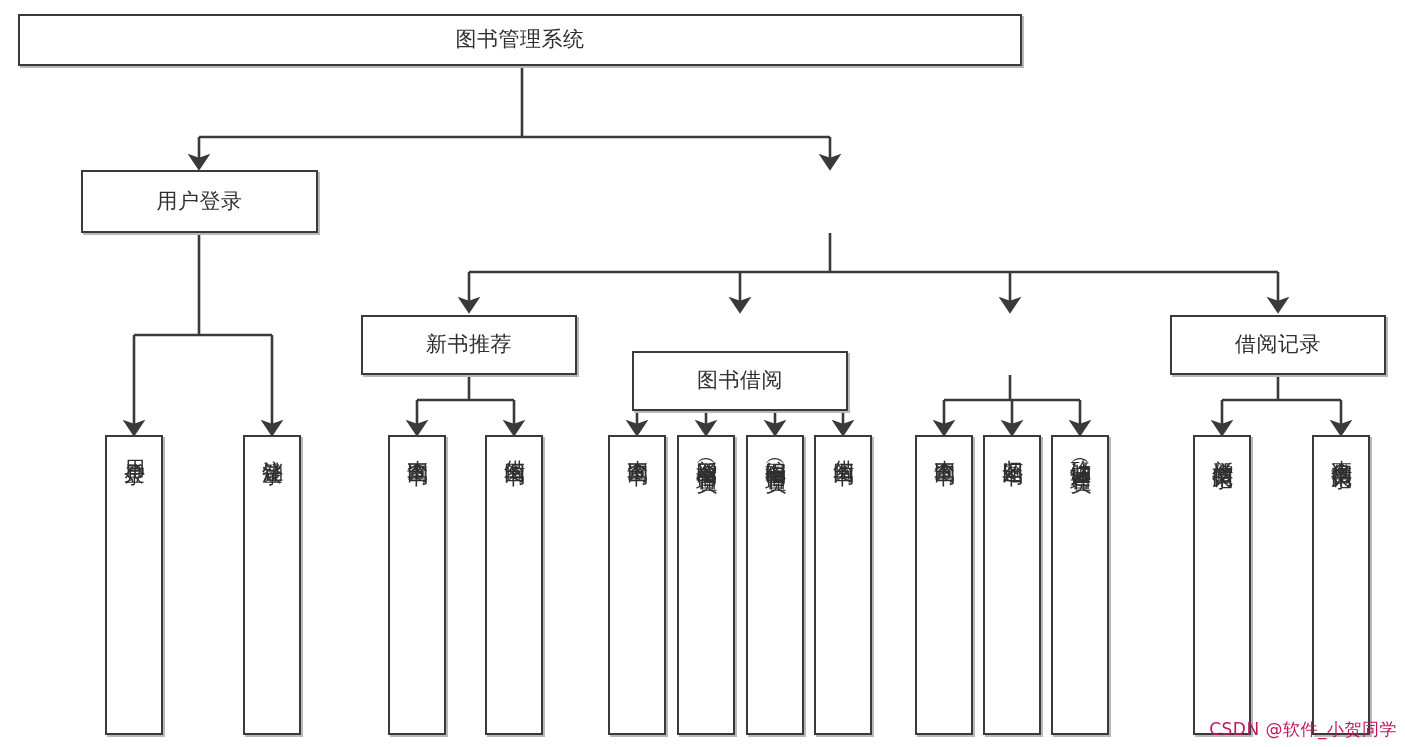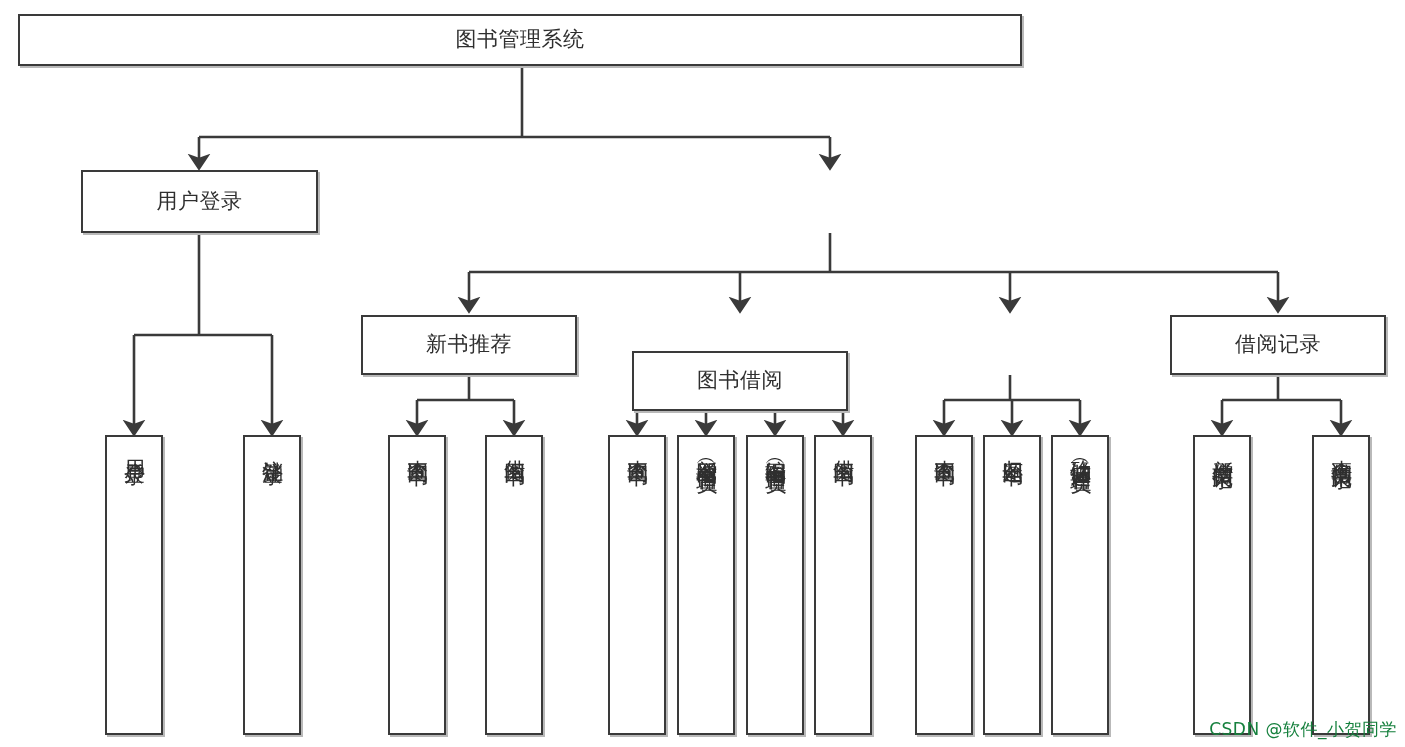--- a/index.html
+++ b/index.html
@@ -62,21 +62,21 @@
     font-size: 21px;
     line-height: 1.30;
     letter-spacing: 2px;
     white-space: normal;
   }
   #watermark {
     position: absolute;
     right: 8px;
     bottom: 6px;
     font-size: 17px;
-    color: #15803d;
+    color: #be185d;
     letter-spacing: 0.5px;
     z-index: 5;
     white-space: nowrap;
   }
 </style>
 </head>
 <body>
 
 <div id="stage">
 

